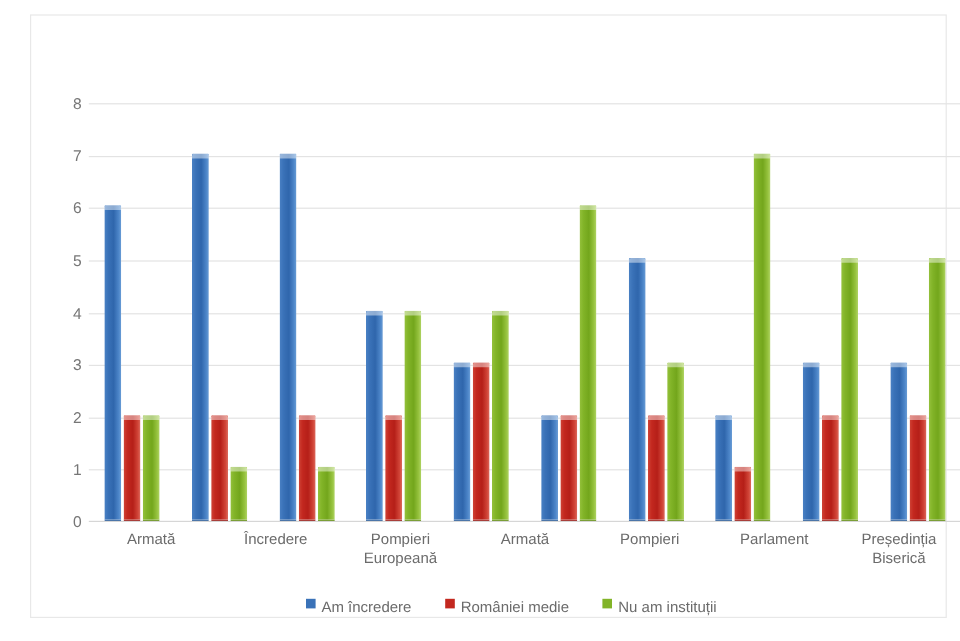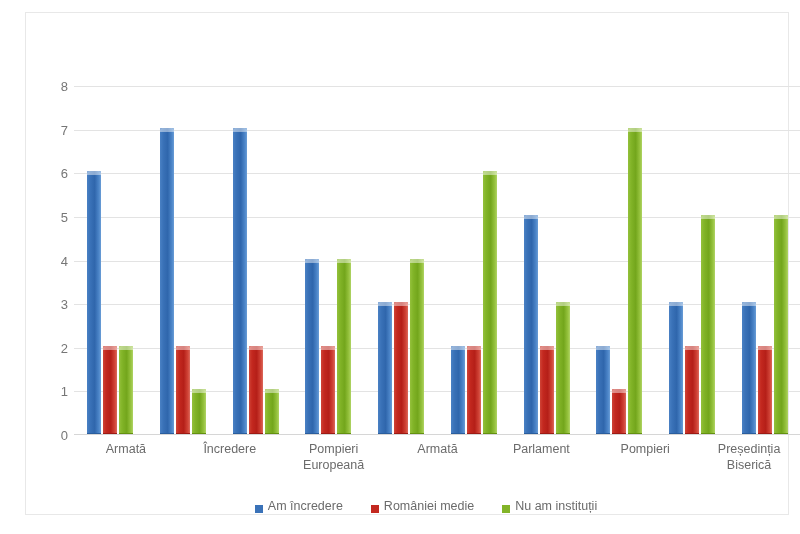--- a/index.html
+++ b/index.html
@@ -139,21 +139,21 @@
     left: 0;
     top: 486px;
     width: 800px;
     display: flex;
     justify-content: center;
     align-items: center;
     gap: 28px;
   }
   .legend-item {
     display: flex;
-    align-items: flex-end;
+    align-items: flex-start;
     gap: 5px;
     font-size: 12.5px;
     color: #6b6b6b;
   }
   .legend-swatch {
     width: 8px;
     height: 8px;
     display: inline-block;
   }
 </style>
@@ -240,22 +240,22 @@
           </div>
         </div>
       <div class="axis-baseline"></div>
     </div>
 
     <div class="xlabels">
         <div class="xlabel">Armată</div>
         <div class="xlabel">Încredere</div>
         <div class="xlabel">Pompieri Europeană</div>
         <div class="xlabel">Armată</div>
+        <div class="xlabel">Pompieri</div>
         <div class="xlabel">Parlament</div>
-        <div class="xlabel">Pompieri</div>
         <div class="xlabel">Președinția Biserică</div>
       </div>
 
     <div class="legend">
         <div class="legend-item">
           <span class="legend-swatch" style="background: rgb(58, 114, 184);"></span>
           <span>Am încredere</span>
         </div>
         <div class="legend-item">
           <span class="legend-swatch" style="background: rgb(195, 40, 31);"></span>

